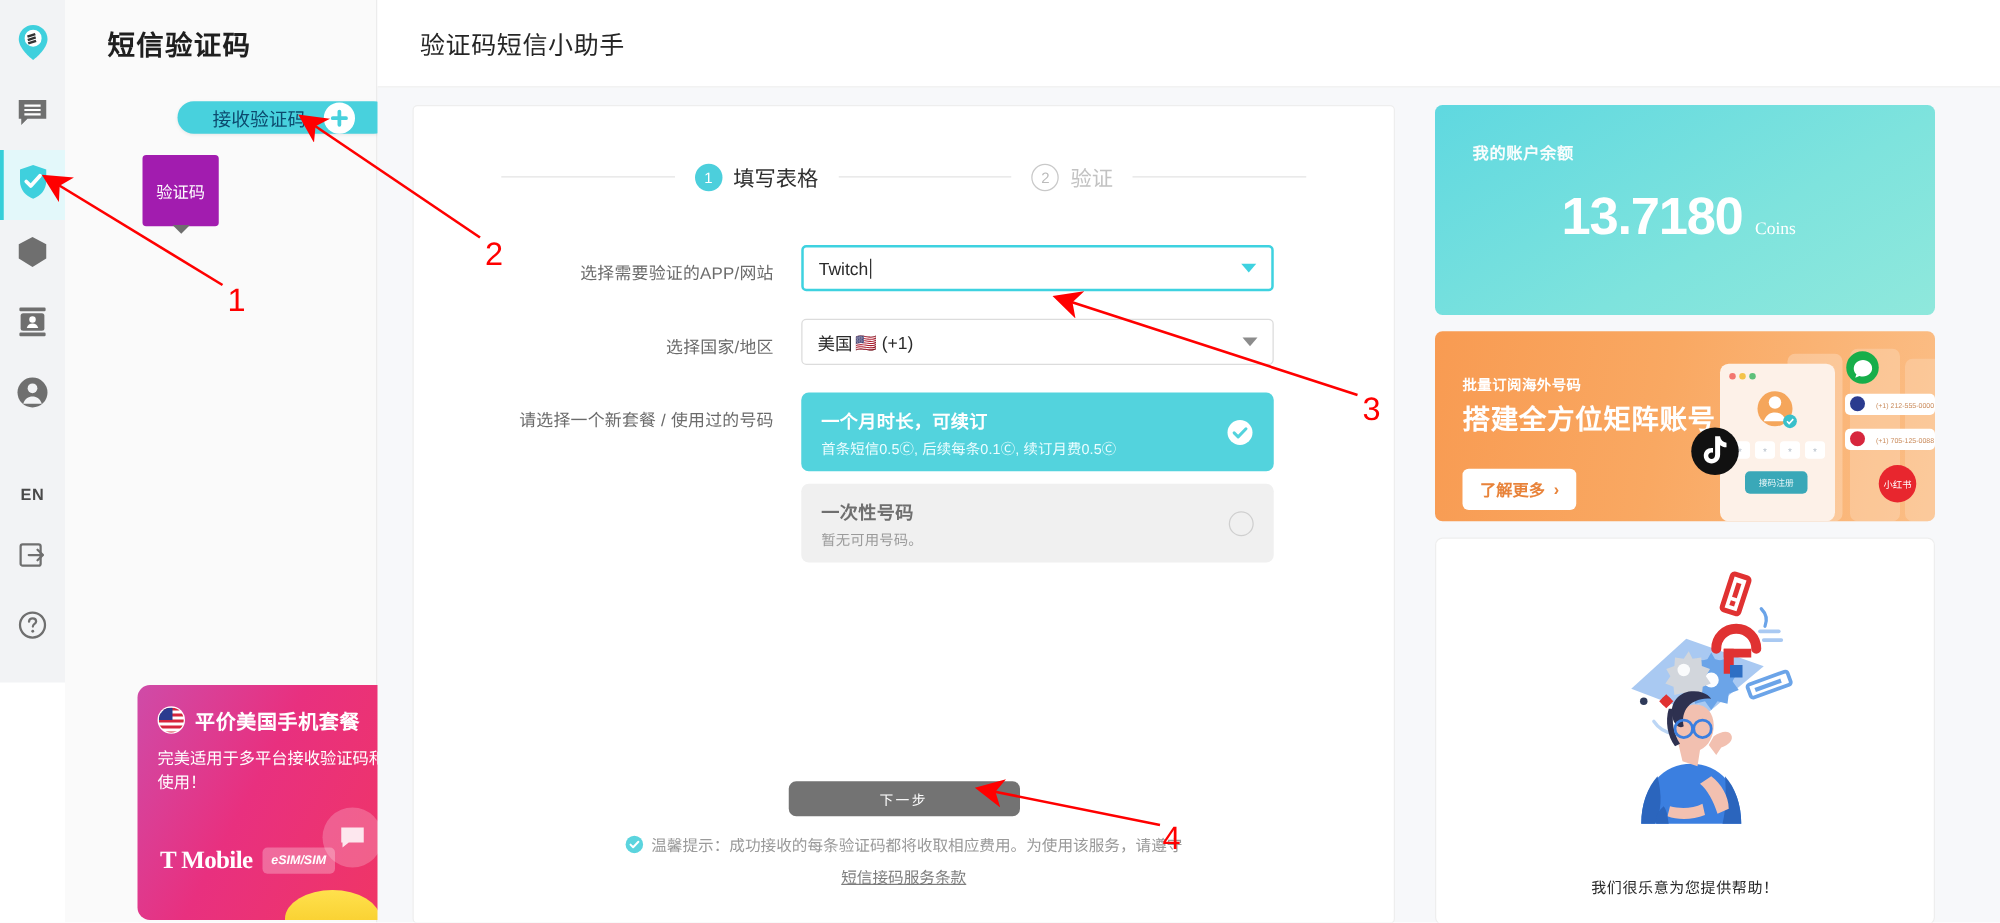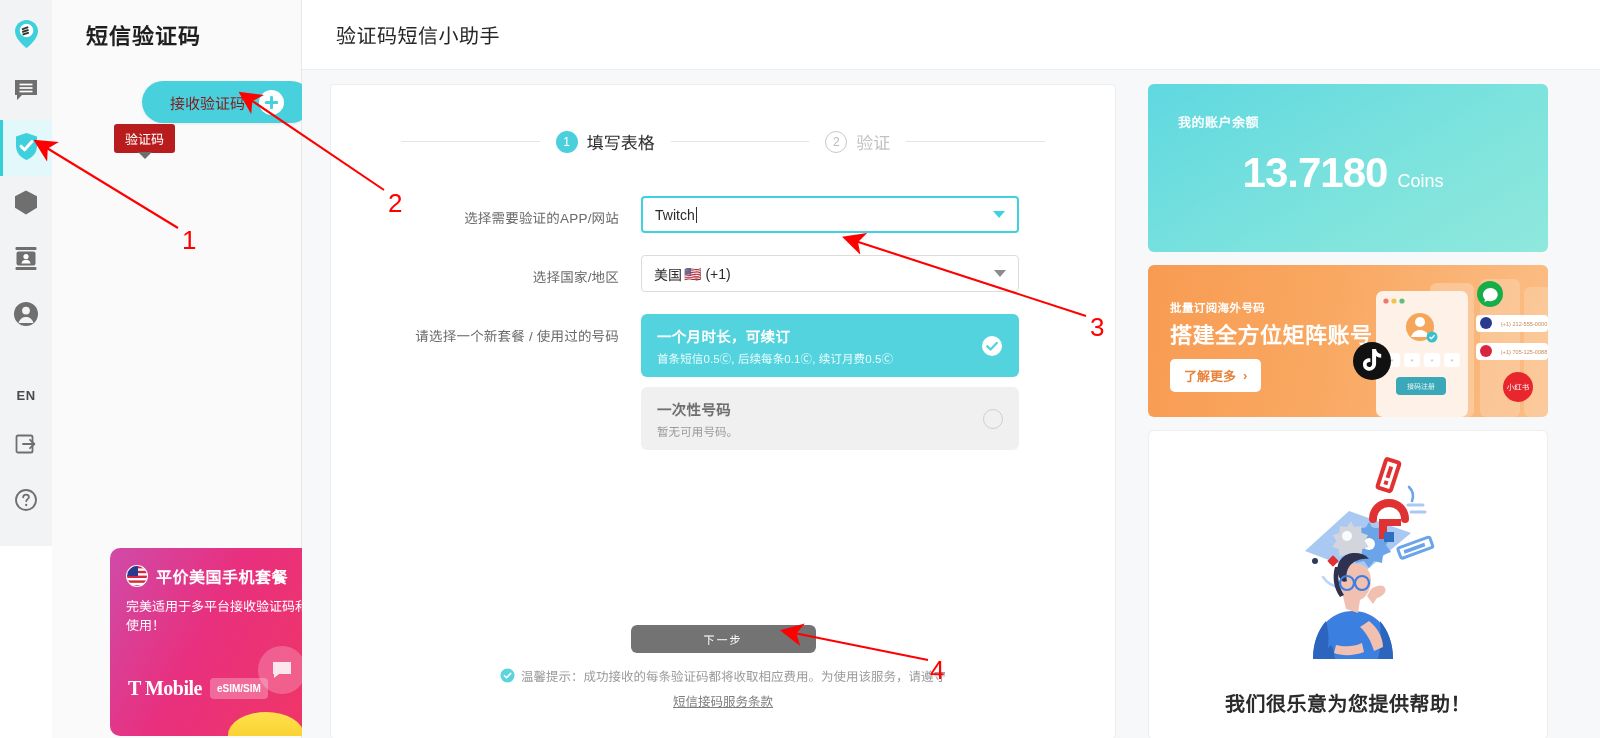--- a/index.html
+++ b/index.html
@@ -36,43 +36,43 @@
   .leftpanel {
     width: 250px; flex: 0 0 250px; height: 738px; background: #fafafa;
     border-right: 1px solid #e8e8e8; position: relative;
   }
   .panel-title {
     font-size: 22px; color: #1f1f1f; font-weight: 600;
     padding: 18px 0 0 34px; letter-spacing: 1px;
   }
   .recv-btn {
     position: absolute; left: 90px; top: 81px;
-    width: 170px; height: 42px; border-radius: 21px;
-    background: #48d1dd; color: #7f1d1d;
+    width: 170px; height: 26px; border-radius: 21px;
+    background: #48d1dd; color: #0c4a6e;
     display: flex; align-items: center; justify-content: center; gap: 14px;
     font-size: 15px; cursor: pointer; border: none;
     box-shadow: 0 1px 3px rgba(0,0,0,.08);
   }
   .plus-circle {
     width: 25px; height: 25px; border-radius: 50%; background: #fff;
     display: flex; align-items: center; justify-content: center; flex: 0 0 25px;
   }
   .plus-circle svg { display: block; }
 
   .menu { position: absolute; left: 0; top: 135px; width: 250px; }
   .menu-item {
     display: flex; align-items: center; gap: 14px;
     height: 46px; padding-left: 78px; cursor: pointer; color: #8a8a8a; font-size: 14px;
   }
   .menu-ico { width: 24px; height: 24px; flex: 0 0 24px; display: flex; align-items: center; justify-content: center; }
 
   .tooltip {
     position: absolute; left: 62px; top: 124px;
-    background: #b91c1c; color: #fff; font-size: 13px;
-    padding: 5px 11px; border-radius: 3px; z-index: 30; white-space: nowrap;
+    background: #a21caf; color: #fff; font-size: 13px;
+    padding: 19px 11px; border-radius: 3px; z-index: 30; white-space: nowrap;
   }
   .tooltip::after {
     content: ""; position: absolute; left: 50%; bottom: -6px; transform: translateX(-50%);
     border-left: 7px solid transparent; border-right: 7px solid transparent; border-top: 7px solid #6e6e6e;
   }
 
   
   .promo-tm {
     position: absolute; left: 58px; top: 548px; width: 240px; height: 188px;
     border-radius: 10px; overflow: hidden;
@@ -82,21 +82,21 @@
   .promo-tm-head { display: flex; align-items: center; gap: 8px; }
   .flag-circle {
     width: 22px; height: 22px; border-radius: 50%; overflow: hidden; flex: 0 0 22px;
     border: 1px solid rgba(255,255,255,.7); position: relative; background: #fff;
   }
   .promo-tm-title { font-size: 16px; font-weight: 700; letter-spacing: .5px; }
   .promo-chevron { margin-left: auto; font-size: 16px; opacity: .9; }
   .promo-tm-sub { font-size: 13px; line-height: 1.45; margin-top: 10px; }
   .tm-logo-row { position: absolute; left: 18px; bottom: 36px; display: flex; align-items: center; gap: 8px; }
   .tm-logo { font-family: "Liberation Serif", "DejaVu Serif", serif; font-size: 20px; font-weight: 700; letter-spacing: -.5px; }
-  .tm-badge { background: rgba(255,255,255,.28); font-size: 10px; font-weight: 700; padding: 5px 7px; border-radius: 4px; }
+  .tm-badge { background: rgba(255,255,255,.28); font-size: 10px; font-weight: 700; padding: 5px 7px; border-radius: 4px; font-style: italic; }
   .bubble-chat {
     position: absolute; right: 44px; bottom: 42px; width: 48px; height: 48px; border-radius: 50%;
     background: rgba(255,255,255,.22); display: flex; align-items: center; justify-content: center;
   }
   .bubble-phone {
     position: absolute; right: -6px; bottom: 50px; width: 42px; height: 42px; border-radius: 50%;
     background: #2ec8dc; display: flex; align-items: center; justify-content: center;
   }
   .coin-deco {
     position: absolute; right: 46px; bottom: -22px; width: 76px; height: 46px; border-radius: 50%;
@@ -192,43 +192,43 @@
   
   .rightcol { width: 400px; flex: 0 0 400px; display: flex; flex-direction: column; gap: 13px; }
   .balance-card {
     height: 168px; border-radius: 6px; padding: 28px 16px 0 30px;
     background: linear-gradient(150deg, #5fd8e0 0%, #7ee3dd 60%, #8fe8dc 100%);
     color: #fff;
   }
   .balance-label { font-size: 13px; font-weight: 600; letter-spacing: .5px; opacity: .96; }
   .balance-amount-row { margin-top: 18px; display: flex; align-items: baseline; justify-content: center; padding-right: 24px; }
   .balance-amount { font-size: 42px; font-weight: 700; letter-spacing: -1px; }
-  .balance-unit { font-size: 18px; margin-left: 10px; }
+  .balance-unit { font-size: 14px; margin-left: 10px; font-family: Liberation Serif, serif; }
 
   .orange-card {
     height: 152px; border-radius: 6px; overflow: hidden; position: relative;
     background: linear-gradient(100deg, #f89b52 0%, #f9a862 45%, #fbbe86 100%);
     color: #fff;
   }
   .orange-kicker { position: absolute; left: 22px; top: 34px; font-size: 11.5px; font-weight: 700; letter-spacing: .4px; }
   .orange-title { position: absolute; left: 22px; top: 52px; font-size: 22px; font-weight: 700; letter-spacing: .5px; }
   .orange-btn {
-    position: absolute; left: 22px; top: 94px; background: #fff; color: #e8833a;
+    position: absolute; left: 22px; top: 110px; background: #fff; color: #e8833a;
     border-radius: 5px; padding: 7px 14px; font-size: 13px; font-weight: 700;
     display: flex; align-items: center; gap: 7px; cursor: pointer; border: none;
   }
   .orange-art { position: absolute; right: 0; top: 0; width: 210px; height: 152px; }
 
   .help-card {
     flex: 1; min-height: 310px; background: #fff; border: 1px solid #eee; border-radius: 6px;
     display: flex; flex-direction: column; align-items: center; justify-content: flex-end;
     padding-bottom: 22px; position: relative; overflow: hidden;
   }
   .help-art { position: absolute; left: 50%; transform: translateX(-50%); top: 18px; }
-  .help-title { font-size: 20px; font-weight: 700; color: #2b2b2b; letter-spacing: .5px; }
+  .help-title { font-size: 12px; font-weight: 400; color: #2b2b2b; letter-spacing: .5px; }
 
   
   .anno-layer { position: absolute; inset: 0; pointer-events: none; z-index: 60; }
   .anno-num {
     position: absolute; color: #ff0000; font-size: 26px;
     font-family: "Liberation Sans", sans-serif; font-weight: 400;
   }
 </style>
 </head>
 <body>

